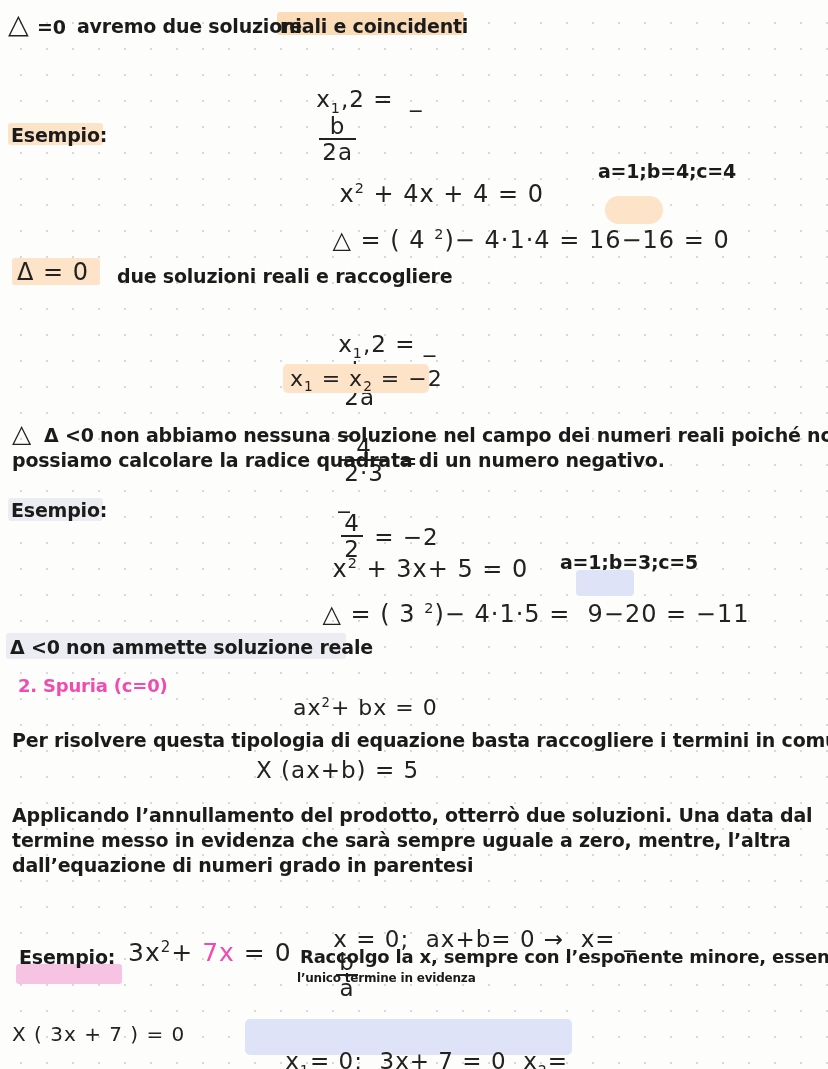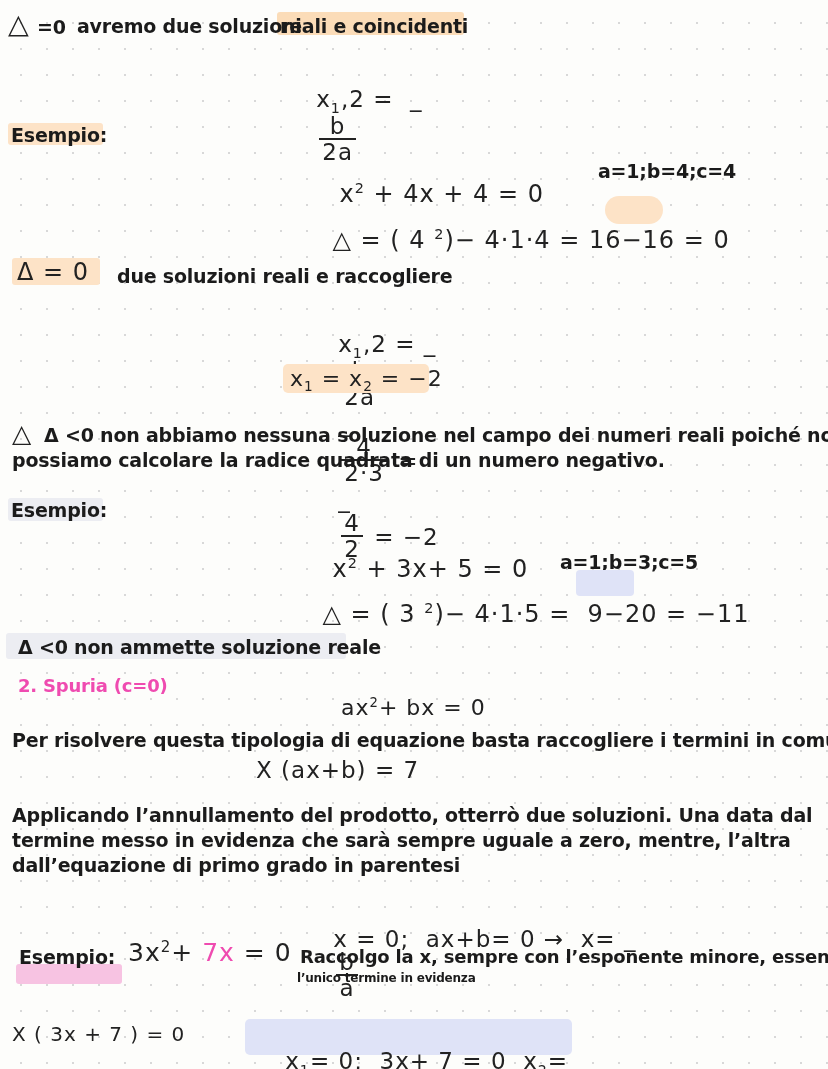--- a/index.html
+++ b/index.html
@@ -124,33 +124,33 @@
     x<span class="sup">2</span> + 3x+ 5 = 0
   </div>
   <div class="t" style="left:560px;top:535px;font-size:19px;margin-top:16px;">a=1;b=3;c=5</div>
 
   <div class="hl hl-blue" style="left:576px;top:570px;width:58px;height:26px;border-radius:4px;"></div>
   <div class="hw" style="left:288px;top:572px;font-size:24px;">
     △ = ( 3 <span class="sup">2</span>)− 4·1·5 =  9−20 = <span style="position:relative;z-index:3;">−11</span>
   </div>
 
   <div class="hl hl-grey" style="left:6px;top:633px;width:340px;height:26px;"></div>
-  <div class="t above" style="left:10px;top:636px;font-size:19px;margin-left:8px;">Δ &lt;0 non ammette soluzione reale</div>
+  <div class="t above" style="left:10px;top:636px;font-size:19px;">Δ &lt;0 non ammette soluzione reale</div>
 
   <div class="t pinkText" style="left:18px;top:675px;font-size:18px;">2. Spuria (c=0)</div>
 
-  <div class="hw" style="left:293px;top:695px;font-size:22px;margin-left:48px;">ax<span class="sup">2</span>+ bx = 0</div>
+  <div class="hw" style="left:293px;top:695px;font-size:22px;">ax<span class="sup">2</span>+ bx = 0</div>
 
   <div class="t" style="left:12px;top:729px;font-size:19px;">Per risolvere questa tipologia di equazione basta raccogliere i termini in comune.</div>
 
-  <div class="hw" style="left:256px;top:757px;font-size:23px;">X (ax+b) = 7</div>
+  <div class="hw" style="left:256px;top:757px;font-size:23px;">X (ax+b) = 5</div>
 
   <div class="t" style="left:12px;top:804px;font-size:19px;">Applicando l’annullamento del prodotto, otterrò due soluzioni. Una data dal</div>
   <div class="t" style="left:12px;top:829px;font-size:19px;">termine messo in evidenza che sarà sempre uguale a zero, mentre, l’altra</div>
-  <div class="t" style="left:12px;top:854px;font-size:19px;">dall’equazione di primo grado in parentesi</div>
+  <div class="t" style="left:12px;top:854px;font-size:19px;">dall’equazione di numeri grado in parentesi</div>
 
   <div class="hw" style="left:300px;top:900px;font-size:23px;">
     x = 0;  ax+b= 0 →  x= <span style="display:inline-block;width:14px;">_</span>
     <span class="frac"><span class="num">b</span><span class="den">a</span></span>
   </div>
 
   <div class="hl hl-pink" style="left:16px;top:964px;width:106px;height:20px;"></div>
   <div class="t above" style="left:19px;top:946px;font-size:19px;">Esempio:</div>
 
   <div class="hw" style="left:128px;top:938px;font-size:25px;text-align:right;">3x<span class="sup">2</span>+ <span class="pinkText">7x</span> = 0</div>

